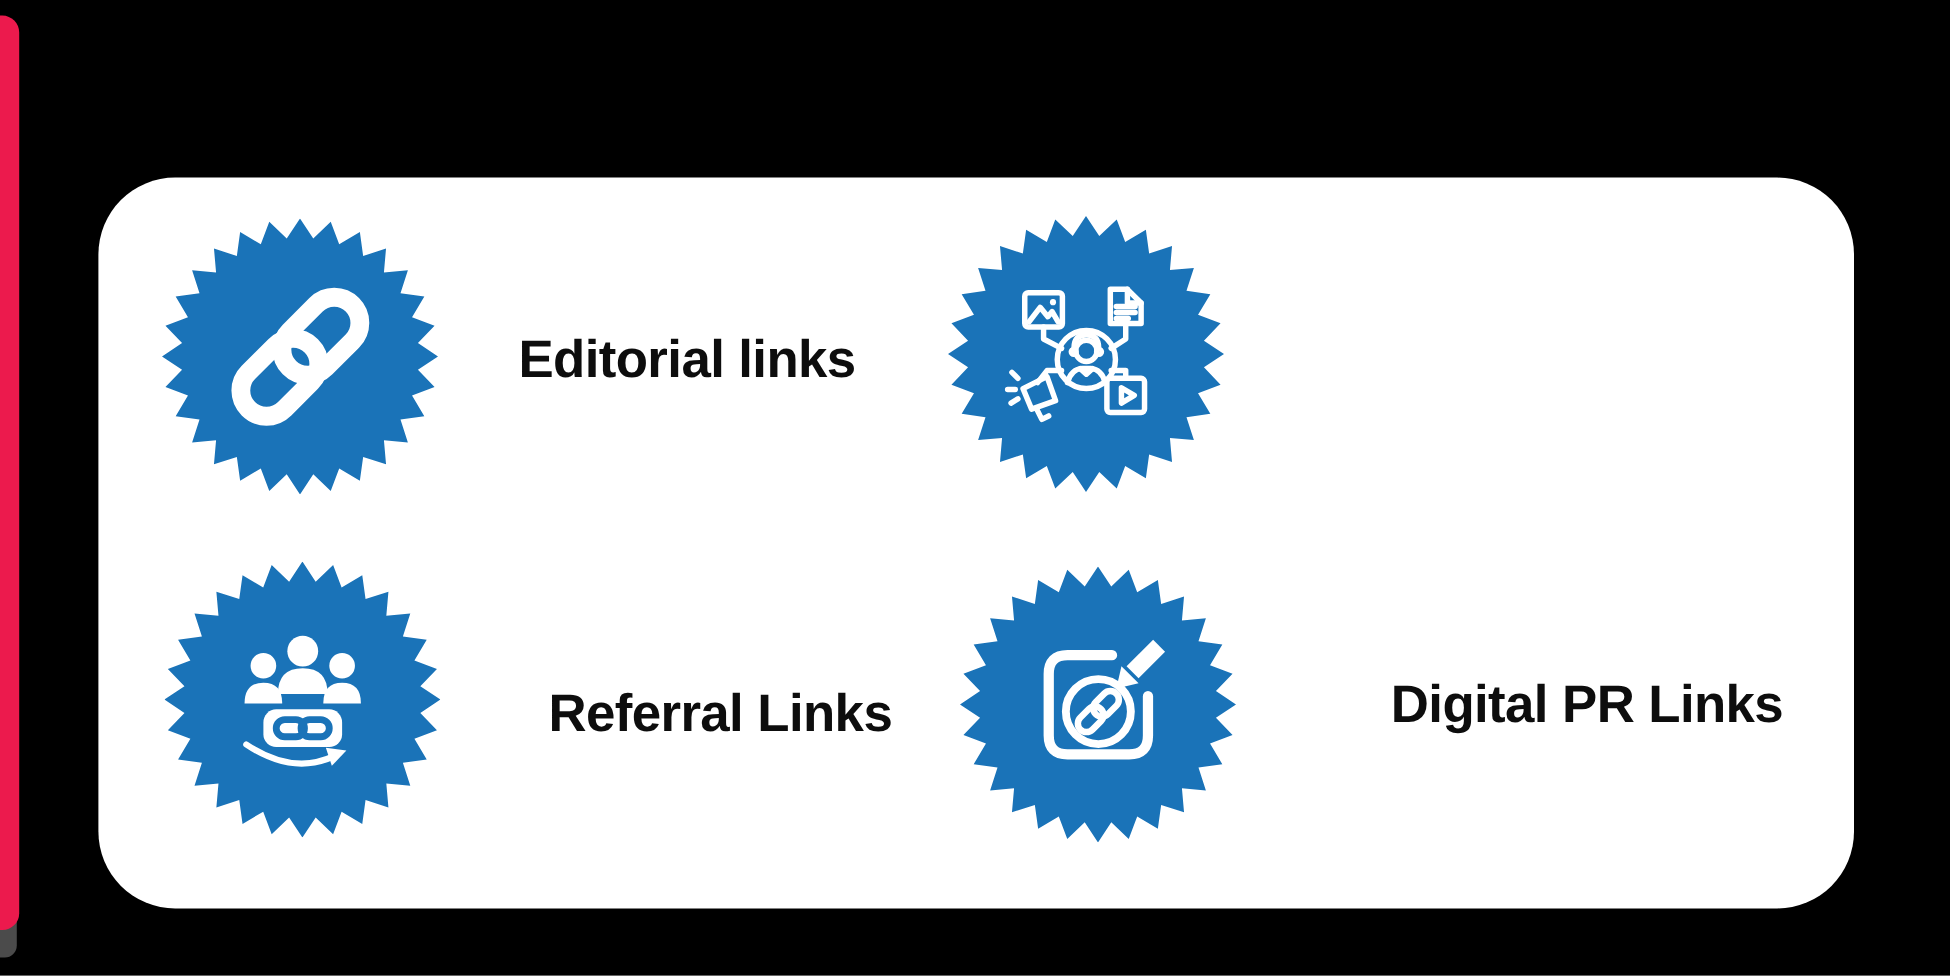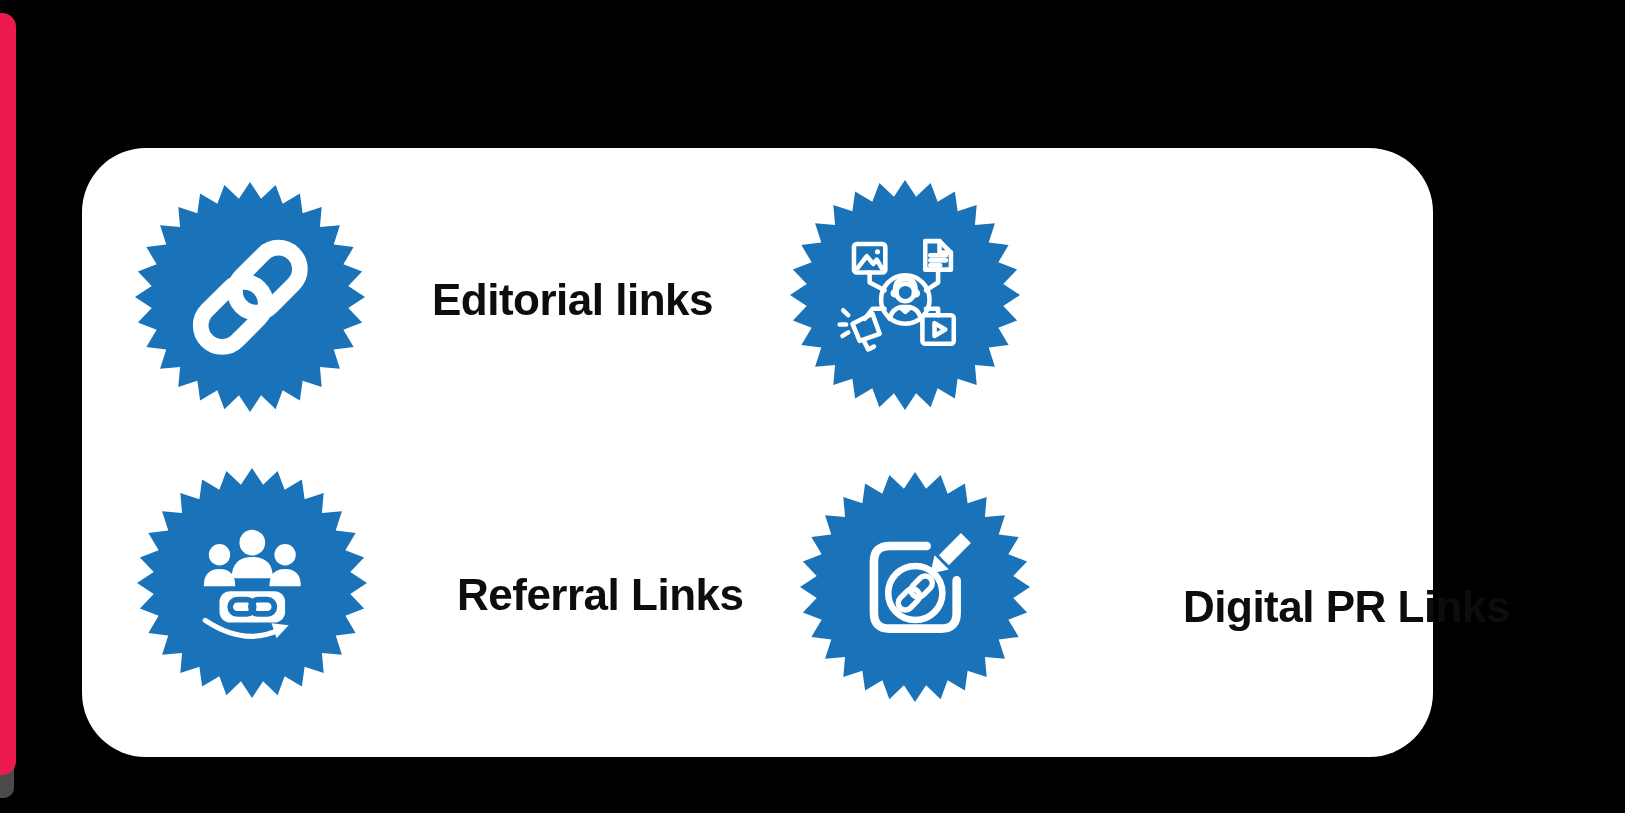--- a/index.html
+++ b/index.html
@@ -13,21 +13,21 @@
   .accent-bar-shadow{
     position:absolute;left:0;top:18px;width:14px;height:780px;
     background:var(--bar-shadow);border-radius:0 10px 10px 0;
   }
   .accent-bar{
     position:absolute;left:0;top:13px;width:16px;height:762px;
     background:var(--bar);border-radius:0 14px 14px 0;
   }
 
   .card{
-    position:absolute;left:82px;top:148px;width:1351px;height:609px;
+    position:absolute;left:82px;top:148px;width:1463px;height:609px;
     background:var(--card);border-radius:64px;
   }
 
   .badge{
     position:absolute;width:230px;height:230px;background:var(--badge);
     display:flex;align-items:center;justify-content:center;
   }
   .badge svg{width:62%;height:62%;display:block;}
 
   .badge-editorial{left:53px;top:34px;}
@@ -35,21 +35,21 @@
   .badge-referral{left:55px;top:320px;}
   .badge-pr{left:718px;top:324px;}
 
   .label{
     position:absolute;font-size:44px;font-weight:700;color:var(--text);
     line-height:56px;letter-spacing:-0.5px;white-space:nowrap;
   }
   .label-editorial{left:350px;top:124px;}
   .label-ugc{left:1002px;top:124px;}
   .label-referral{left:375px;top:419px;}
-  .label-pr{left:1077px;top:431px;margin-left:24px;}
+  .label-pr{left:1077px;top:412px;}
 
   
   .st{stroke:var(--icon);fill:none;stroke-linecap:round;stroke-linejoin:round;}
   .fw{fill:var(--icon);stroke:none;}
   .cb{stroke:var(--badge);fill:none;stroke-linecap:round;stroke-linejoin:round;}
 </style>
 </head>
 <body>
 
 <div>

